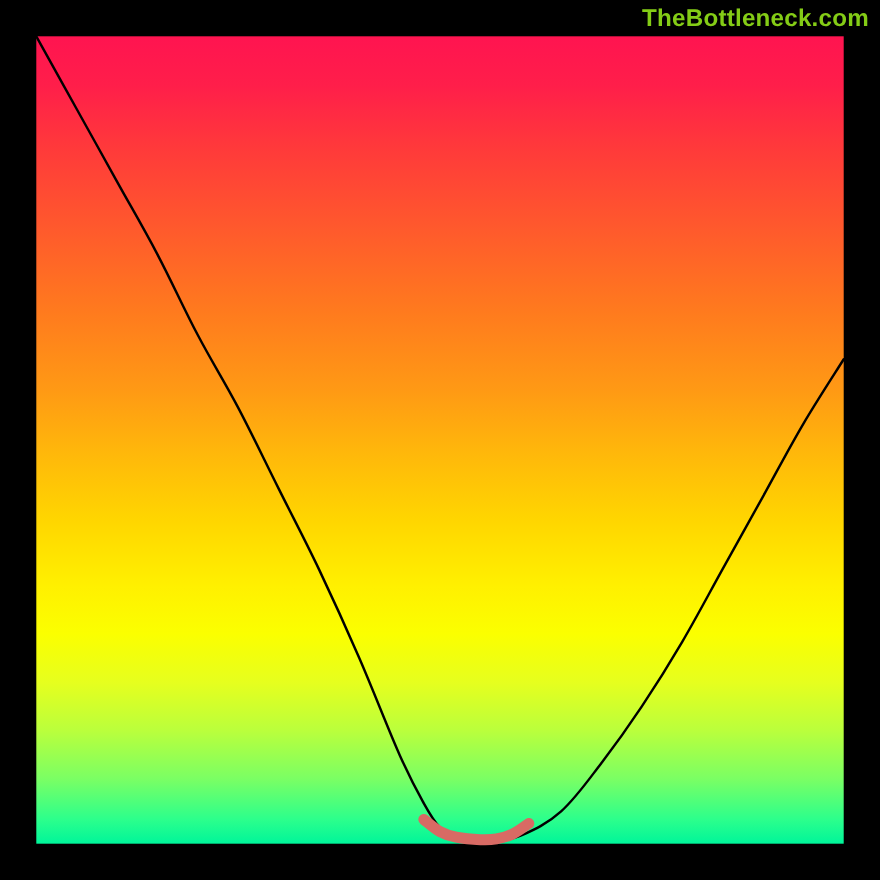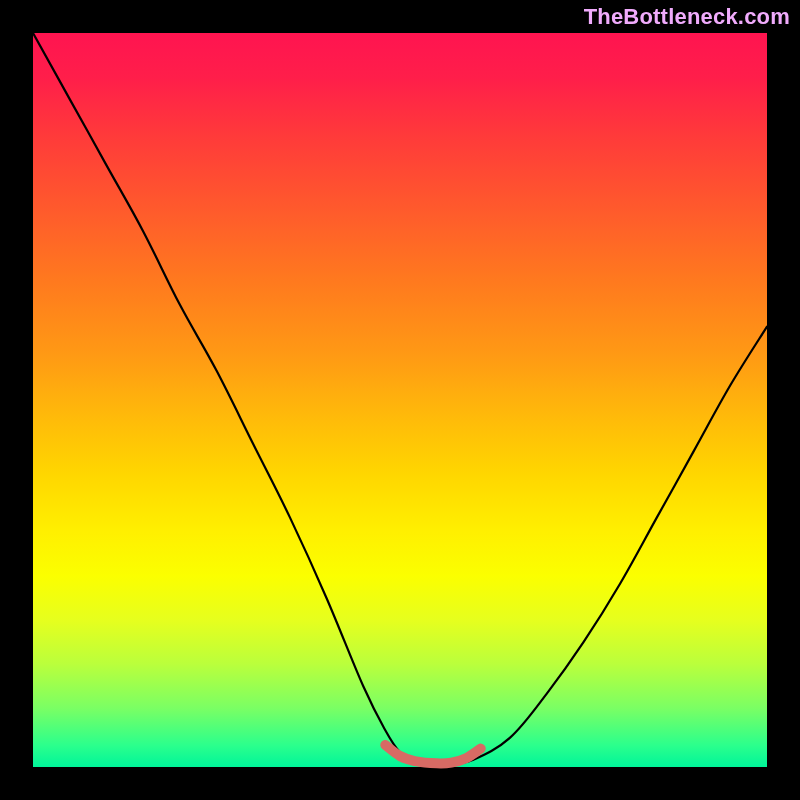--- a/index.html
+++ b/index.html
@@ -14,21 +14,21 @@
   .frame {
     position: relative;
     width: 800px;
     height: 800px;
     background: #000;
   }
   .watermark {
     position: absolute;
     top: 4px;
     right: 10px;
-    color: #f0abfc;
+    color: #84cc16;
     font-size: 22px;
     font-weight: bold;
     letter-spacing: 0.2px;
     z-index: 20;
   }
   .plot {
     position: absolute;
     left: 33px;
     top: 33px;
     width: 734px;

